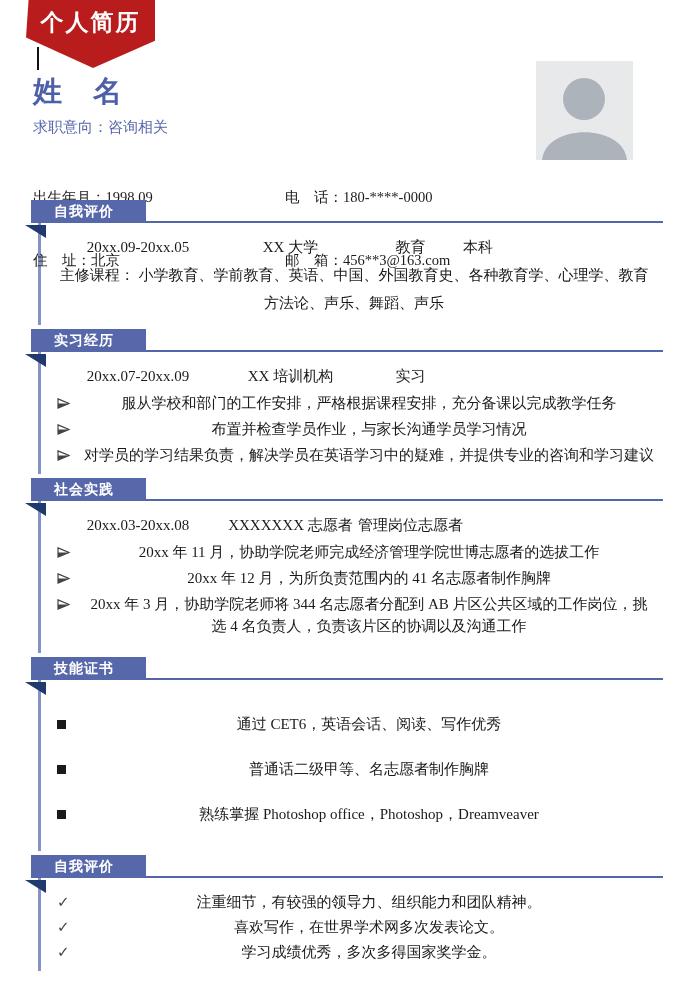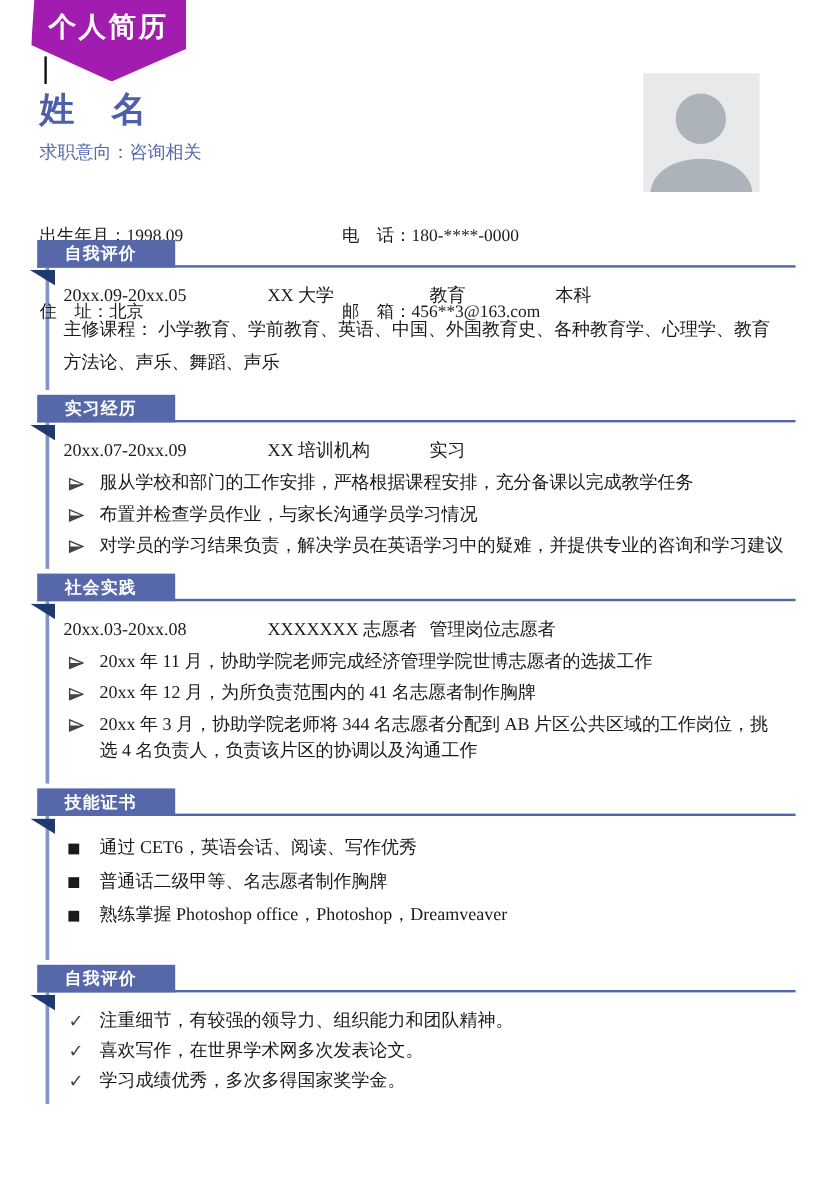--- a/index.html
+++ b/index.html
@@ -6,21 +6,21 @@
   html,body { background:#fff; }
   .page {
     position:relative; width:698px; height:985px; background:#ffffff;
     font-family:"Liberation Serif","DejaVu Serif",serif;
     color:#1a1a1a; overflow:hidden;
   }
   
   .hdr { position:relative; height:200px; }
   .banner {
     position:absolute; left:26px; top:0; width:129px; height:68px;
-    background:#a21caf; color:#fff; text-align:center;
+    background:#b91c1c; color:#fff; text-align:center;
     clip-path:polygon(2% 0,100% 0,100% 60%,52% 100%,0 55%);
     font-family:"Liberation Sans","DejaVu Sans",sans-serif;
     font-weight:bold; font-size:23px; letter-spacing:2px; padding-top:7px;
   }
   .cursor { position:absolute; left:37px; top:47px; width:2px; height:23px; background:#111; }
   .name {
     position:absolute; left:33px; top:72px; font-size:29px; font-weight:bold;
     color:#4c5fa8; letter-spacing:1px;
   }
   .objective { position:absolute; left:33px; top:118px; font-size:15px; color:#5667ab; }
@@ -40,36 +40,36 @@
     background:#5667aa; color:#fff; line-height:23px; padding-left:23px;
     font-family:"Liberation Sans","DejaVu Sans",sans-serif;
     font-weight:bold; font-size:14px; letter-spacing:1px;
   }
   .fold {
     position:absolute; left:-6px; top:25px; width:21px; height:13px;
     background:#1f3a6e; clip-path:polygon(0 0,100% 0,100% 100%); z-index:2;
   }
   .sec-body {
     margin-left:7px; border-left:3px solid #8492c8;
-    padding:12px 8px 8px 12px; font-size:15px;
+    padding:12px 8px 8px 12px; font-size:15px;text-align:center;
   }
   .row { display:flex; line-height:24px; }
   .c-date { width:170px; }
   .c-org  { width:135px; }
   .c-role { width:105px; }
   .para { line-height:28px; margin-top:2px; }
   ul { list-style:none; }
   li { display:flex; line-height:22px; margin-top:4px; }
   .bullet { flex:0 0 30px; display:flex; justify-content:flex-start; }
   .arrow-icon { margin-top:6px; margin-left:4px; }
   .square-icon { width:9px; height:9px; background:#1a1a1a; margin-top:7px; margin-left:4px; }
   .check-icon { font-family:"DejaVu Sans",sans-serif; color:#444; font-size:15px; margin-left:4px; }
   .li-text { flex:1; }
   .sec--skills .sec-body { padding-top:10px; padding-bottom:26px; }
-  .sec--skills li { margin-top:6px; line-height:22px; }
+  .sec--skills li { margin-top:23px; line-height:22px; }
   .sec--social .sec-body { padding-bottom:16px; }
   .sec--self .sec-body { padding-top:10px; }
   .sec--self li { margin-top:3px; }
 </style>
 </head>
 <body>
 
 <div class="page">
 
   <div class="hdr">

